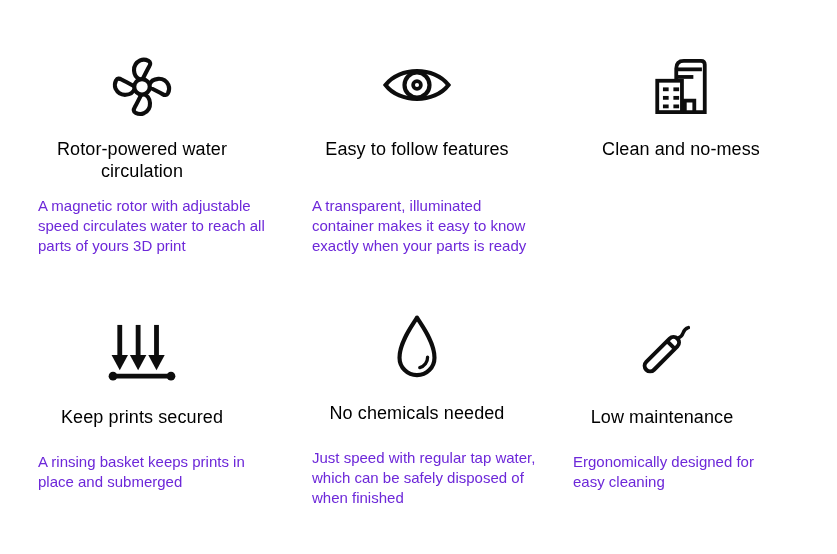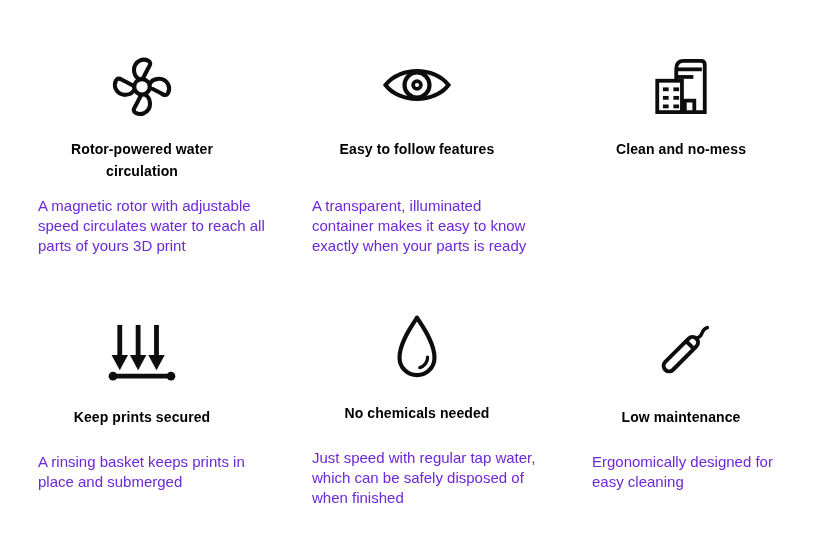--- a/index.html
+++ b/index.html
@@ -12,22 +12,22 @@
     overflow: hidden;
   }
   .canvas { position: absolute; inset: 0; }
   .cell { position: absolute; }
   .icon-wrap {
     display: flex; align-items: center; justify-content: center;
   }
   .row1 .icon-wrap { height: 74px; }
   .row2 .icon-wrap { height: 80px; }
   .title {
-    font-weight: 700;
-    font-size: 14px;
+    font-weight: 400;
+    font-size: 18px;
     line-height: 22px;
     text-align: center;
     color: #000;
     white-space: pre-line;
     margin: 0;
     letter-spacing: 0.1px;
   }
   .row1 .title { margin-top: 16px; min-height: 44px; }
   .row2 .title { margin-top: 14px; }
   .desc {
@@ -39,21 +39,21 @@
     text-align: left;
   }
   .row1 .desc { margin-top: 14px; }
   .row2 .desc { margin-top: 24px; }
   
   .c1 { left: 38px;  top: 48px;  width: 208px; }
   .c2 { left: 312px; top: 48px;  width: 210px; }
   .c3 { left: 592px; top: 48px;  width: 178px; }
   .c4 { left: 38px;  top: 312px; width: 208px; }
   .c5 { left: 312px; top: 308px; width: 210px; }
-  .c6 { left: 592px; top: 312px; width: 178px; }
+  .c6 { left: 573px; top: 312px; width: 178px; }
   svg { display: block; }
 </style>
 </head>
 <body>
 
 <div class="canvas">
 
   <div class="cell row1 c1">
     <div class="icon-wrap">
       <svg width="62" height="66" viewBox="0 0 68 72" fill="none" stroke="#0d0d0d">

